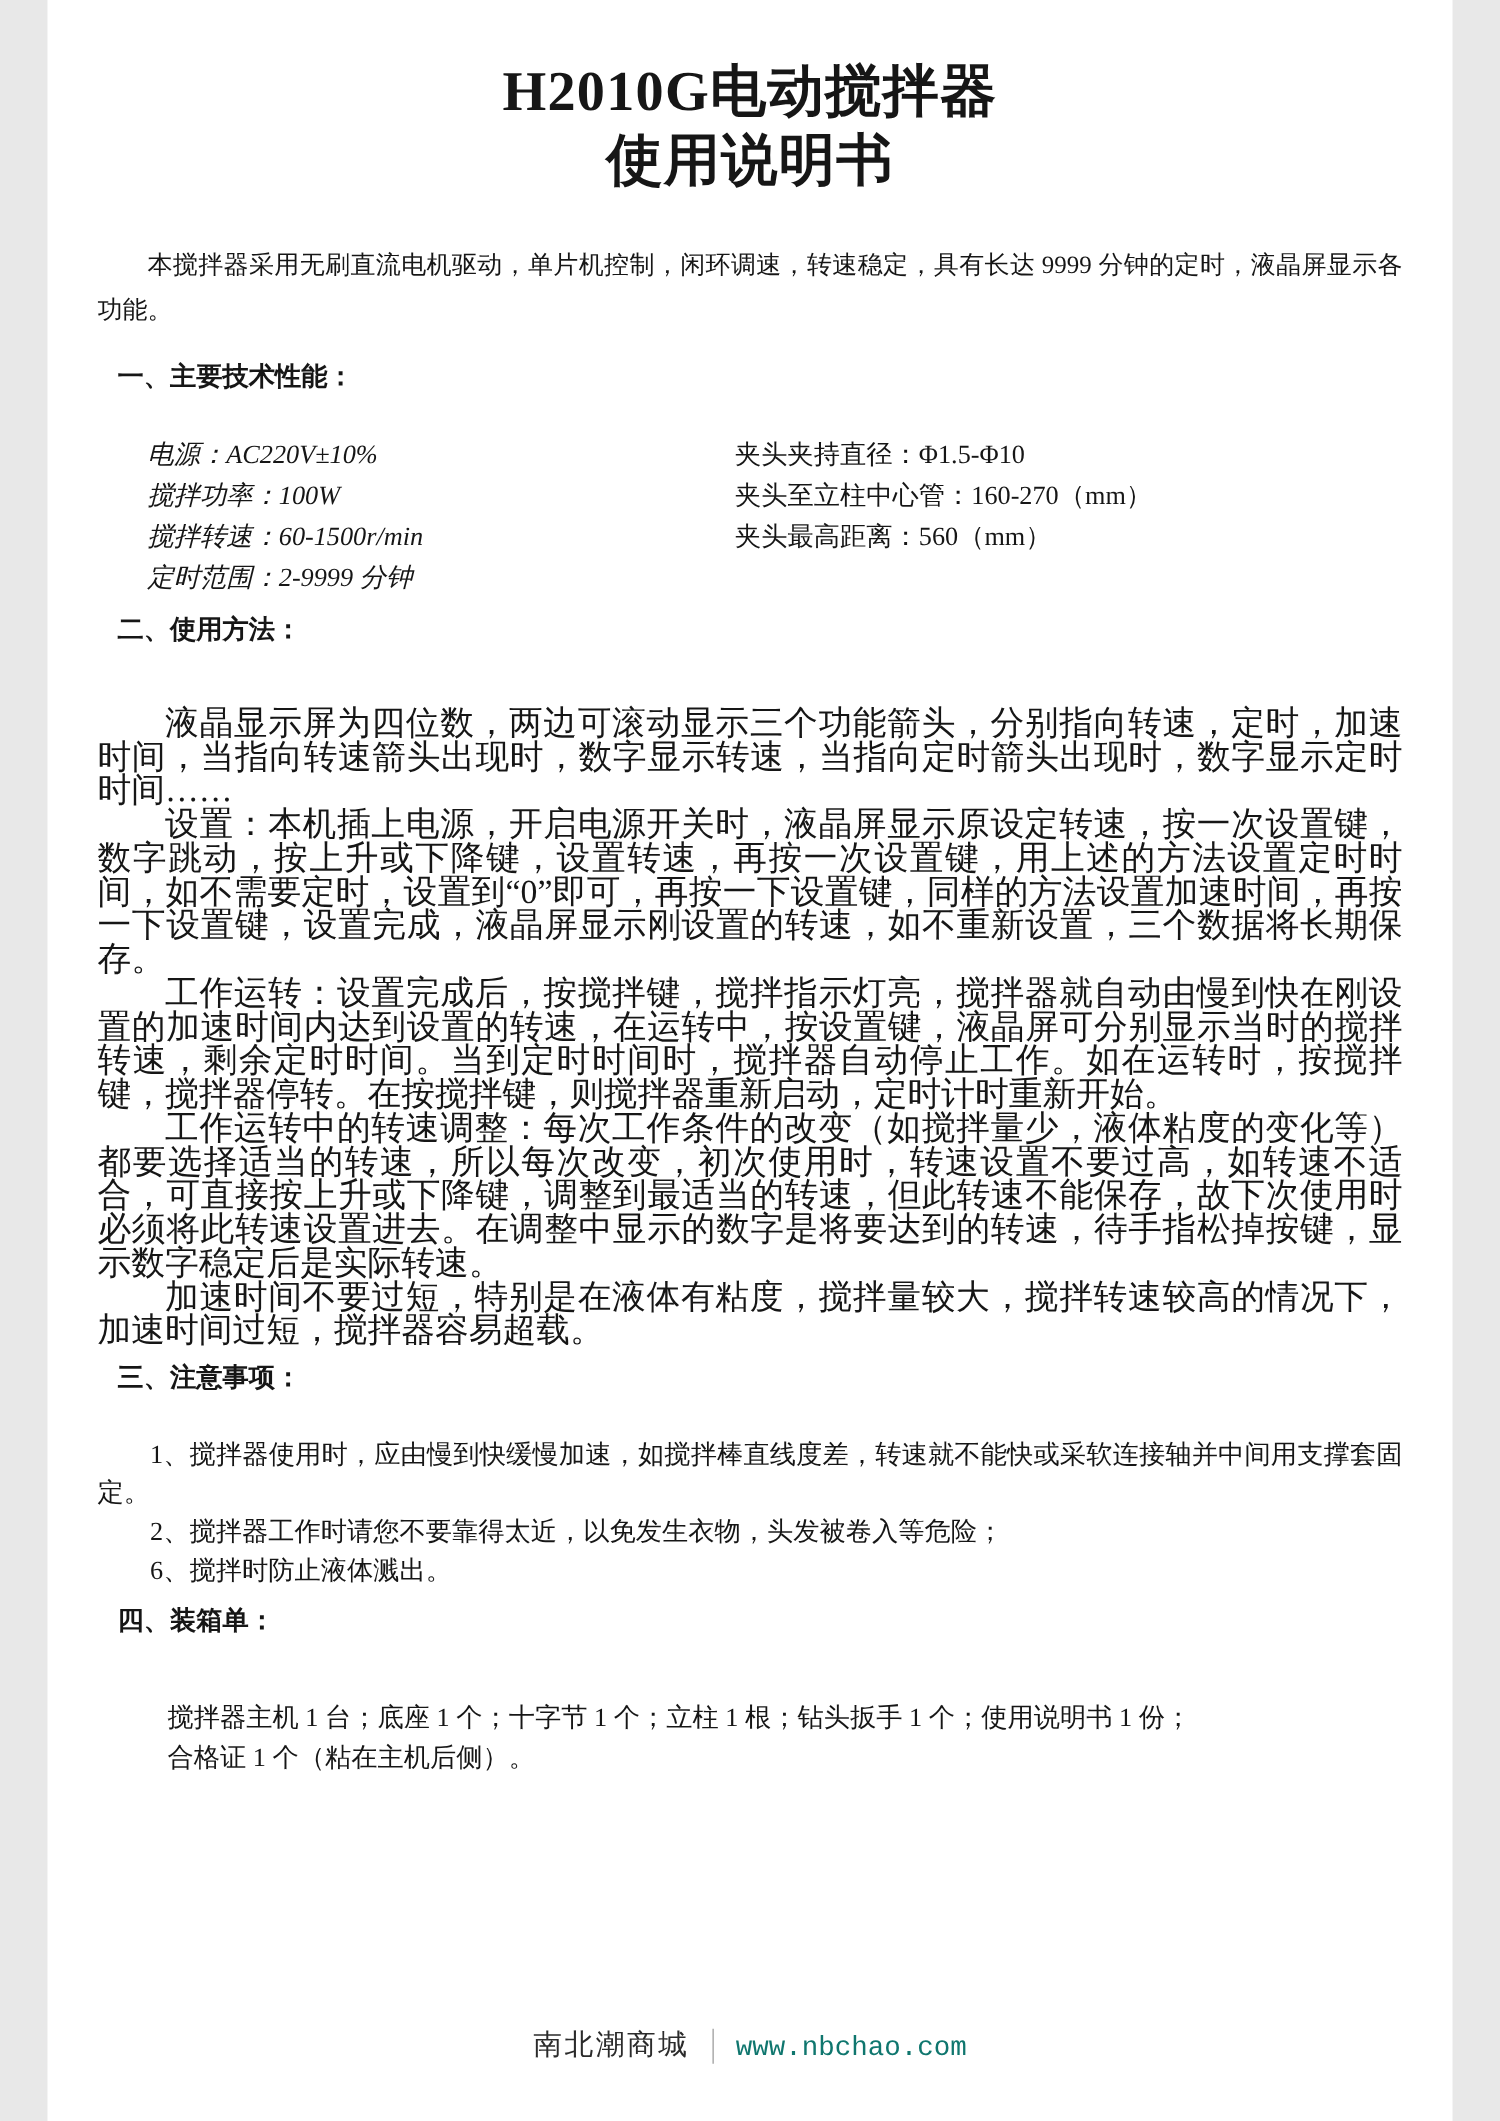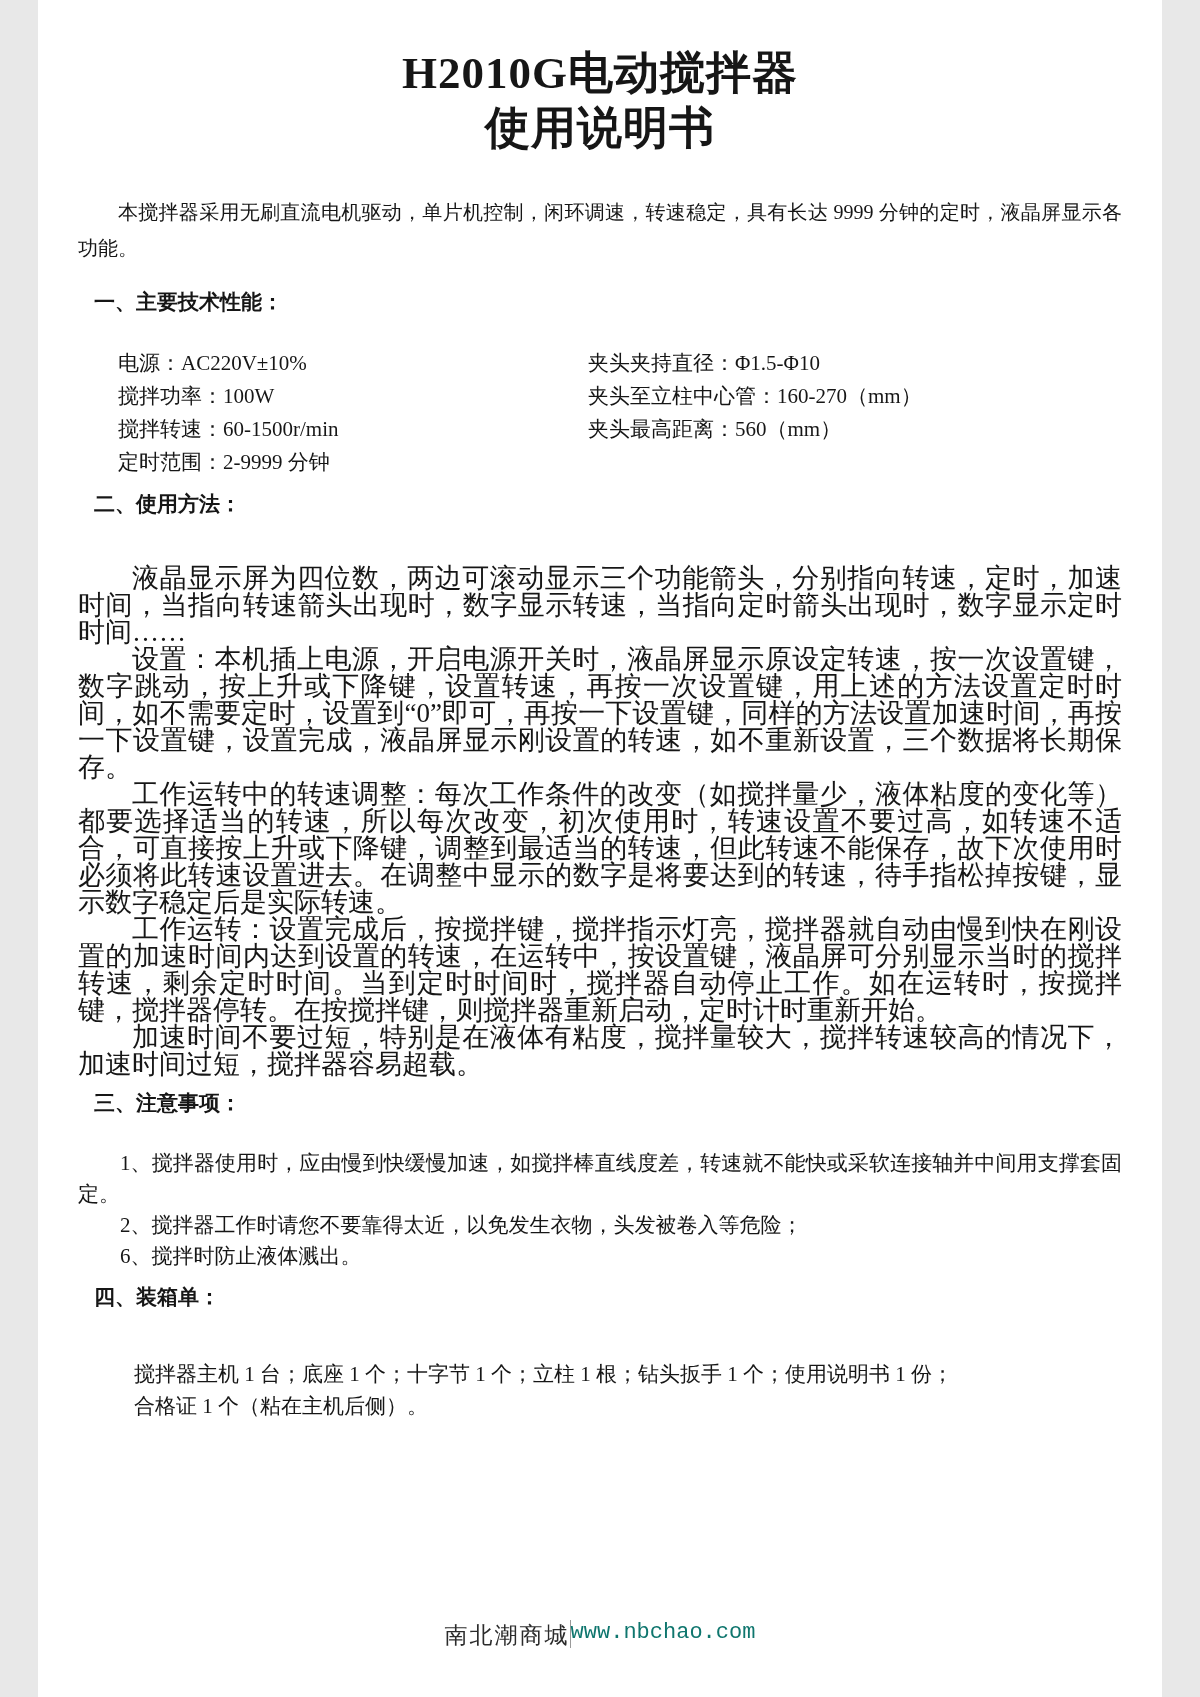--- a/index.html
+++ b/index.html
@@ -18,29 +18,29 @@
   .intro{margin-top:38px;font-size:20px;line-height:36px;text-indent:2em;text-align:justify;}
   .sec-heading{
     font-size:21px;font-weight:bold;
     padding-left:16px;
     margin:9px 0 0 0;line-height:31px;
     font-family:"Liberation Sans","DejaVu Sans",sans-serif;
   }
   .blank-line{height:30px;}
   .blank-line.tall{height:46px;}
   .spec-cols{display:flex;font-size:21px;}
-  .spec-col-left{width:470px;padding-left:40px;}
+  .spec-col-left{width:470px;padding-left:40px;font-style:italic;}
   .spec-col-right{flex:1;padding-left:0;}
   .spec-row{line-height:33px;white-space:nowrap;}
   .para{font-size:27px;line-height:27px;text-indent:2em;text-align:justify;margin:0;}
   .note-item{font-size:21px;line-height:31px;text-indent:2em;text-align:justify;margin:0;}
   .pack-line{font-size:21px;line-height:32px;padding-left:56px;margin:0;white-space:nowrap;}
   .footer{
     position:absolute;left:0;right:0;bottom:46px;
-    display:flex;align-items:flex-start;justify-content:center;
+    display:flex;align-items:flex-end;justify-content:center;gap:18px;
   }
   .footer-brand{font-size:23px;color:#2b2b2b;letter-spacing:2px;}
   .footer-divider{width:1px;height:28px;background:#9a9a9a;}
   .footer-url{font-size:22px;color:#0f766e;font-family:"Liberation Mono","DejaVu Sans Mono",monospace;}
 </style>
 </head>
 <body>
 
 <div class="page">
   <div class="content">
@@ -67,22 +67,22 @@
         <div class="spec-row">夹头至立柱中心管：160-270（mm）</div>
         <div class="spec-row">夹头最高距离：560（mm）</div>
       </div>
     </div>
 
     <div class="sec-heading">二、使用方法：</div>
     <div class="blank-line tall"></div>
 
     <p class="para">液晶显示屏为四位数，两边可滚动显示三个功能箭头，分别指向转速，定时，加速时间，当指向转速箭头出现时，数字显示转速，当指向定时箭头出现时，数字显示定时时间……</p>
     <p class="para">设置：本机插上电源，开启电源开关时，液晶屏显示原设定转速，按一次设置键，数字跳动，按上升或下降键，设置转速，再按一次设置键，用上述的方法设置定时时间，如不需要定时，设置到“0”即可，再按一下设置键，同样的方法设置加速时间，再按一下设置键，设置完成，液晶屏显示刚设置的转速，如不重新设置，三个数据将长期保存。</p>
+    <p class="para">工作运转：设置完成后，按搅拌键，搅拌指示灯亮，搅拌器就自动由慢到快在刚设置的加速时间内达到设置的转速，在运转中，按设置键，液晶屏可分别显示当时的搅拌转速，剩余定时时间。当到定时时间时，搅拌器自动停止工作。如在运转时，按搅拌键，搅拌器停转。在按搅拌键，则搅拌器重新启动，定时计时重新开始。</p>
     <p class="para">工作运转中的转速调整：每次工作条件的改变（如搅拌量少，液体粘度的变化等）都要选择适当的转速，所以每次改变，初次使用时，转速设置不要过高，如转速不适合，可直接按上升或下降键，调整到最适当的转速，但此转速不能保存，故下次使用时必须将此转速设置进去。在调整中显示的数字是将要达到的转速，待手指松掉按键，显示数字稳定后是实际转速。</p>
-    <p class="para">工作运转：设置完成后，按搅拌键，搅拌指示灯亮，搅拌器就自动由慢到快在刚设置的加速时间内达到设置的转速，在运转中，按设置键，液晶屏可分别显示当时的搅拌转速，剩余定时时间。当到定时时间时，搅拌器自动停止工作。如在运转时，按搅拌键，搅拌器停转。在按搅拌键，则搅拌器重新启动，定时计时重新开始。</p>
     <p class="para">加速时间不要过短，特别是在液体有粘度，搅拌量较大，搅拌转速较高的情况下，加速时间过短，搅拌器容易超载。</p>
 
     <div class="sec-heading">三、注意事项：</div>
     <div class="blank-line"></div>
 
     <p class="note-item">1、搅拌器使用时，应由慢到快缓慢加速，如搅拌棒直线度差，转速就不能快或采软连接轴并中间用支撑套固定。</p>
     <p class="note-item">2、搅拌器工作时请您不要靠得太近，以免发生衣物，头发被卷入等危险；</p>
     <p class="note-item">6、搅拌时防止液体溅出。</p>
 
     <div class="sec-heading">四、装箱单：</div>

